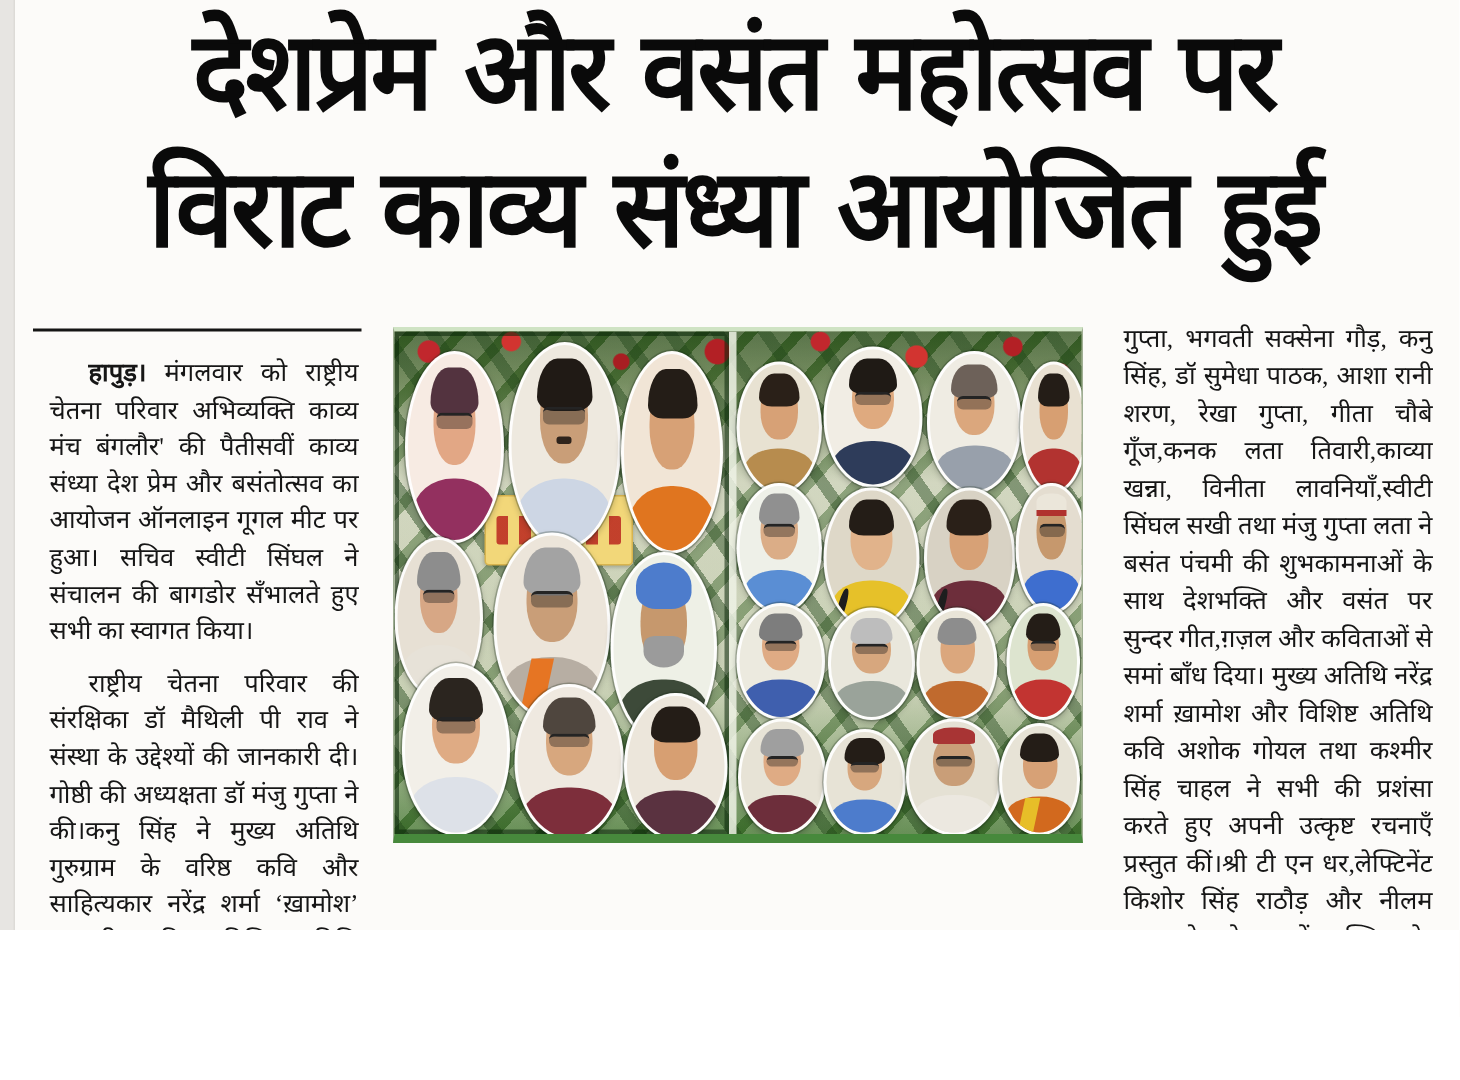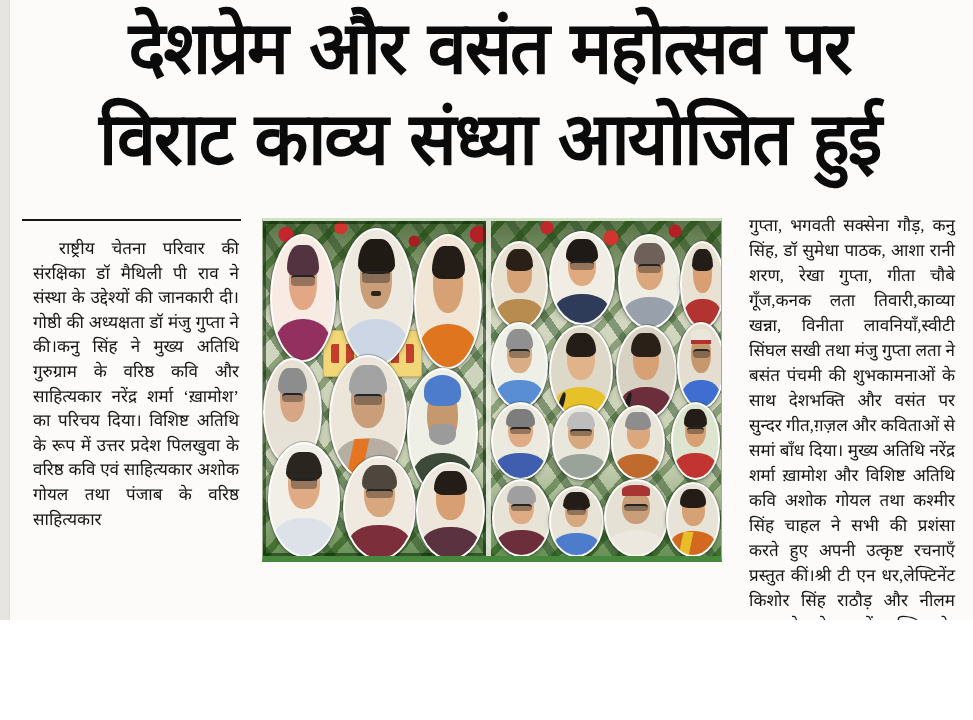--- a/index.html
+++ b/index.html
@@ -102,20 +102,21 @@
   <div class="edge-strip"></div>
 
   <div class="headline">
     <div>देशप्रेम और वसंत महोत्सव पर</div>
     <div>विराट काव्य संध्या आयोजित हुई</div>
   </div>
 
   <div class="byline-rule"></div>
 
   <div class="bodycol col1">
+    <p class="indent"><span class="dateline">हापुड़।</span><span> मंगलवार को राष्ट्रीय चेतना परिवार अभिव्यक्ति काव्य मंच बंगलौर' की पैतीसवीं काव्य संध्या देश प्रेम और बसंतोत्सव का आयोजन ऑनलाइन गूगल मीट पर हुआ। सचिव स्वीटी सिंघल ने संचालन की बागडोर सँभालते हुए सभी का स्वागत किया।</span></p>
     <p class="indent">राष्ट्रीय चेतना परिवार की संरक्षिका डॉ मैथिली पी राव ने संस्था के उद्देश्यों की जानकारी दी। गोष्ठी की अध्यक्षता डॉ मंजु गुप्ता ने की।कनु सिंह ने मुख्य अतिथि गुरुग्राम के वरिष्ठ कवि और साहित्यकार नरेंद्र शर्मा ‘ख़ामोश’ का परिचय दिया। विशिष्ट अतिथि के रूप में उत्तर प्रदेश पिलखुवा के वरिष्ठ कवि एवं साहित्यकार अशोक गोयल तथा पंजाब के वरिष्ठ साहित्यकार</p>
   </div>
 
   <div class="photo">
     <div class="photo-inner">
       <div class="panel-divider"></div>
       <div class="panel-frame-left"></div>
       <div class="photo-banner">
         <div class="banner-marks"></div>
       </div>

